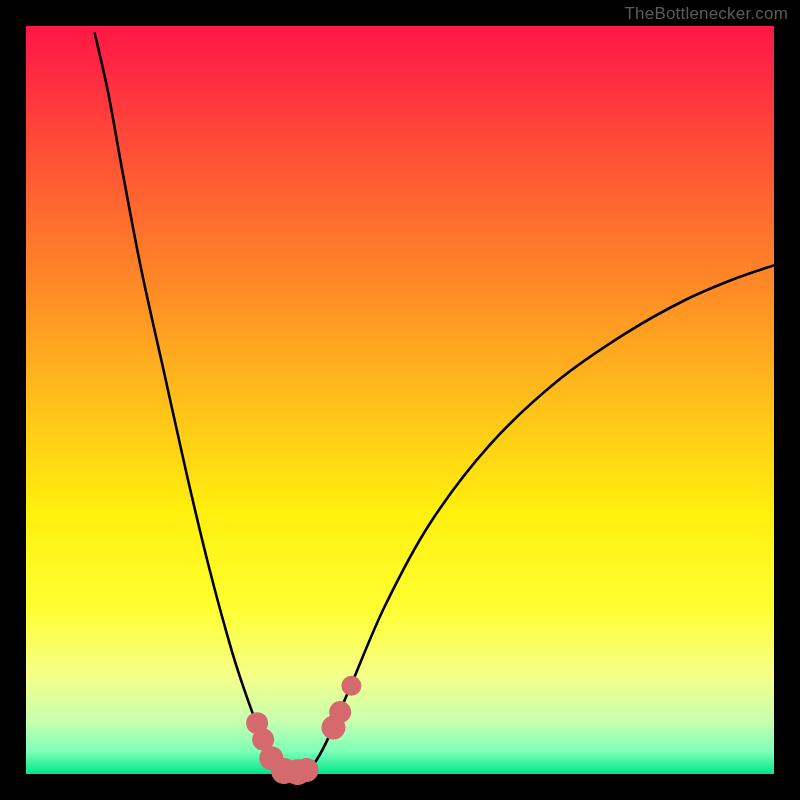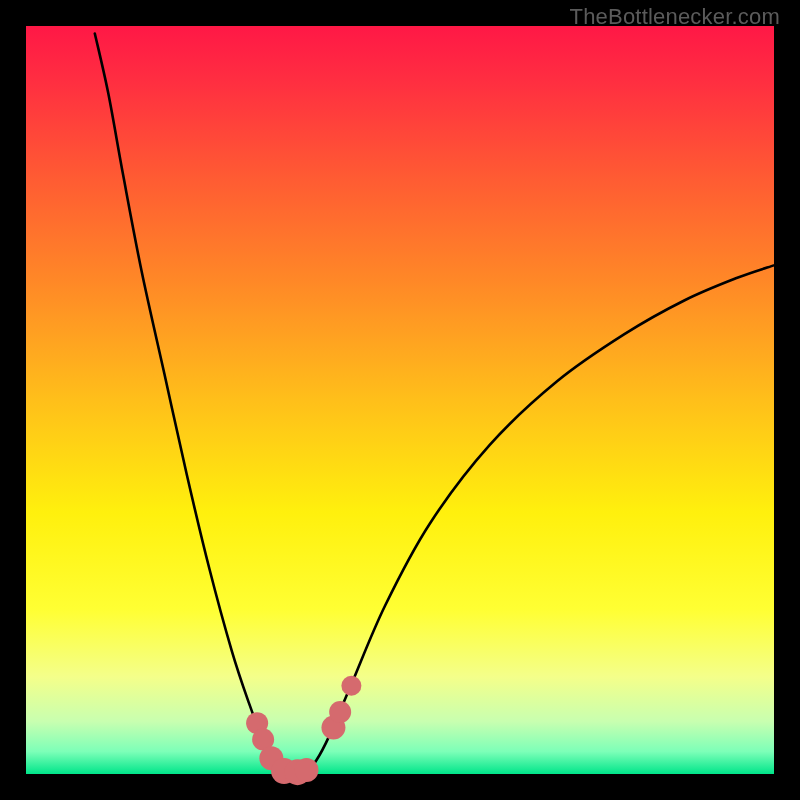--- a/index.html
+++ b/index.html
@@ -11,23 +11,23 @@
     overflow: hidden;
   }
   .stage {
     position: relative;
     width: 800px;
     height: 800px;
   }
   .watermark {
     position: absolute;
     top: 4px;
-    right: 20px;
+    right: 12px;
     font-family: Arial, Helvetica, sans-serif;
-    font-size: 22px;
+    font-size: 17px;
     font-weight: 500;
     color: #5b5b5b;
     letter-spacing: 0.2px;
     z-index: 10;
     text-align: right;
   }
   svg.main {
     position: absolute;
     top: 0;
     left: 0;

